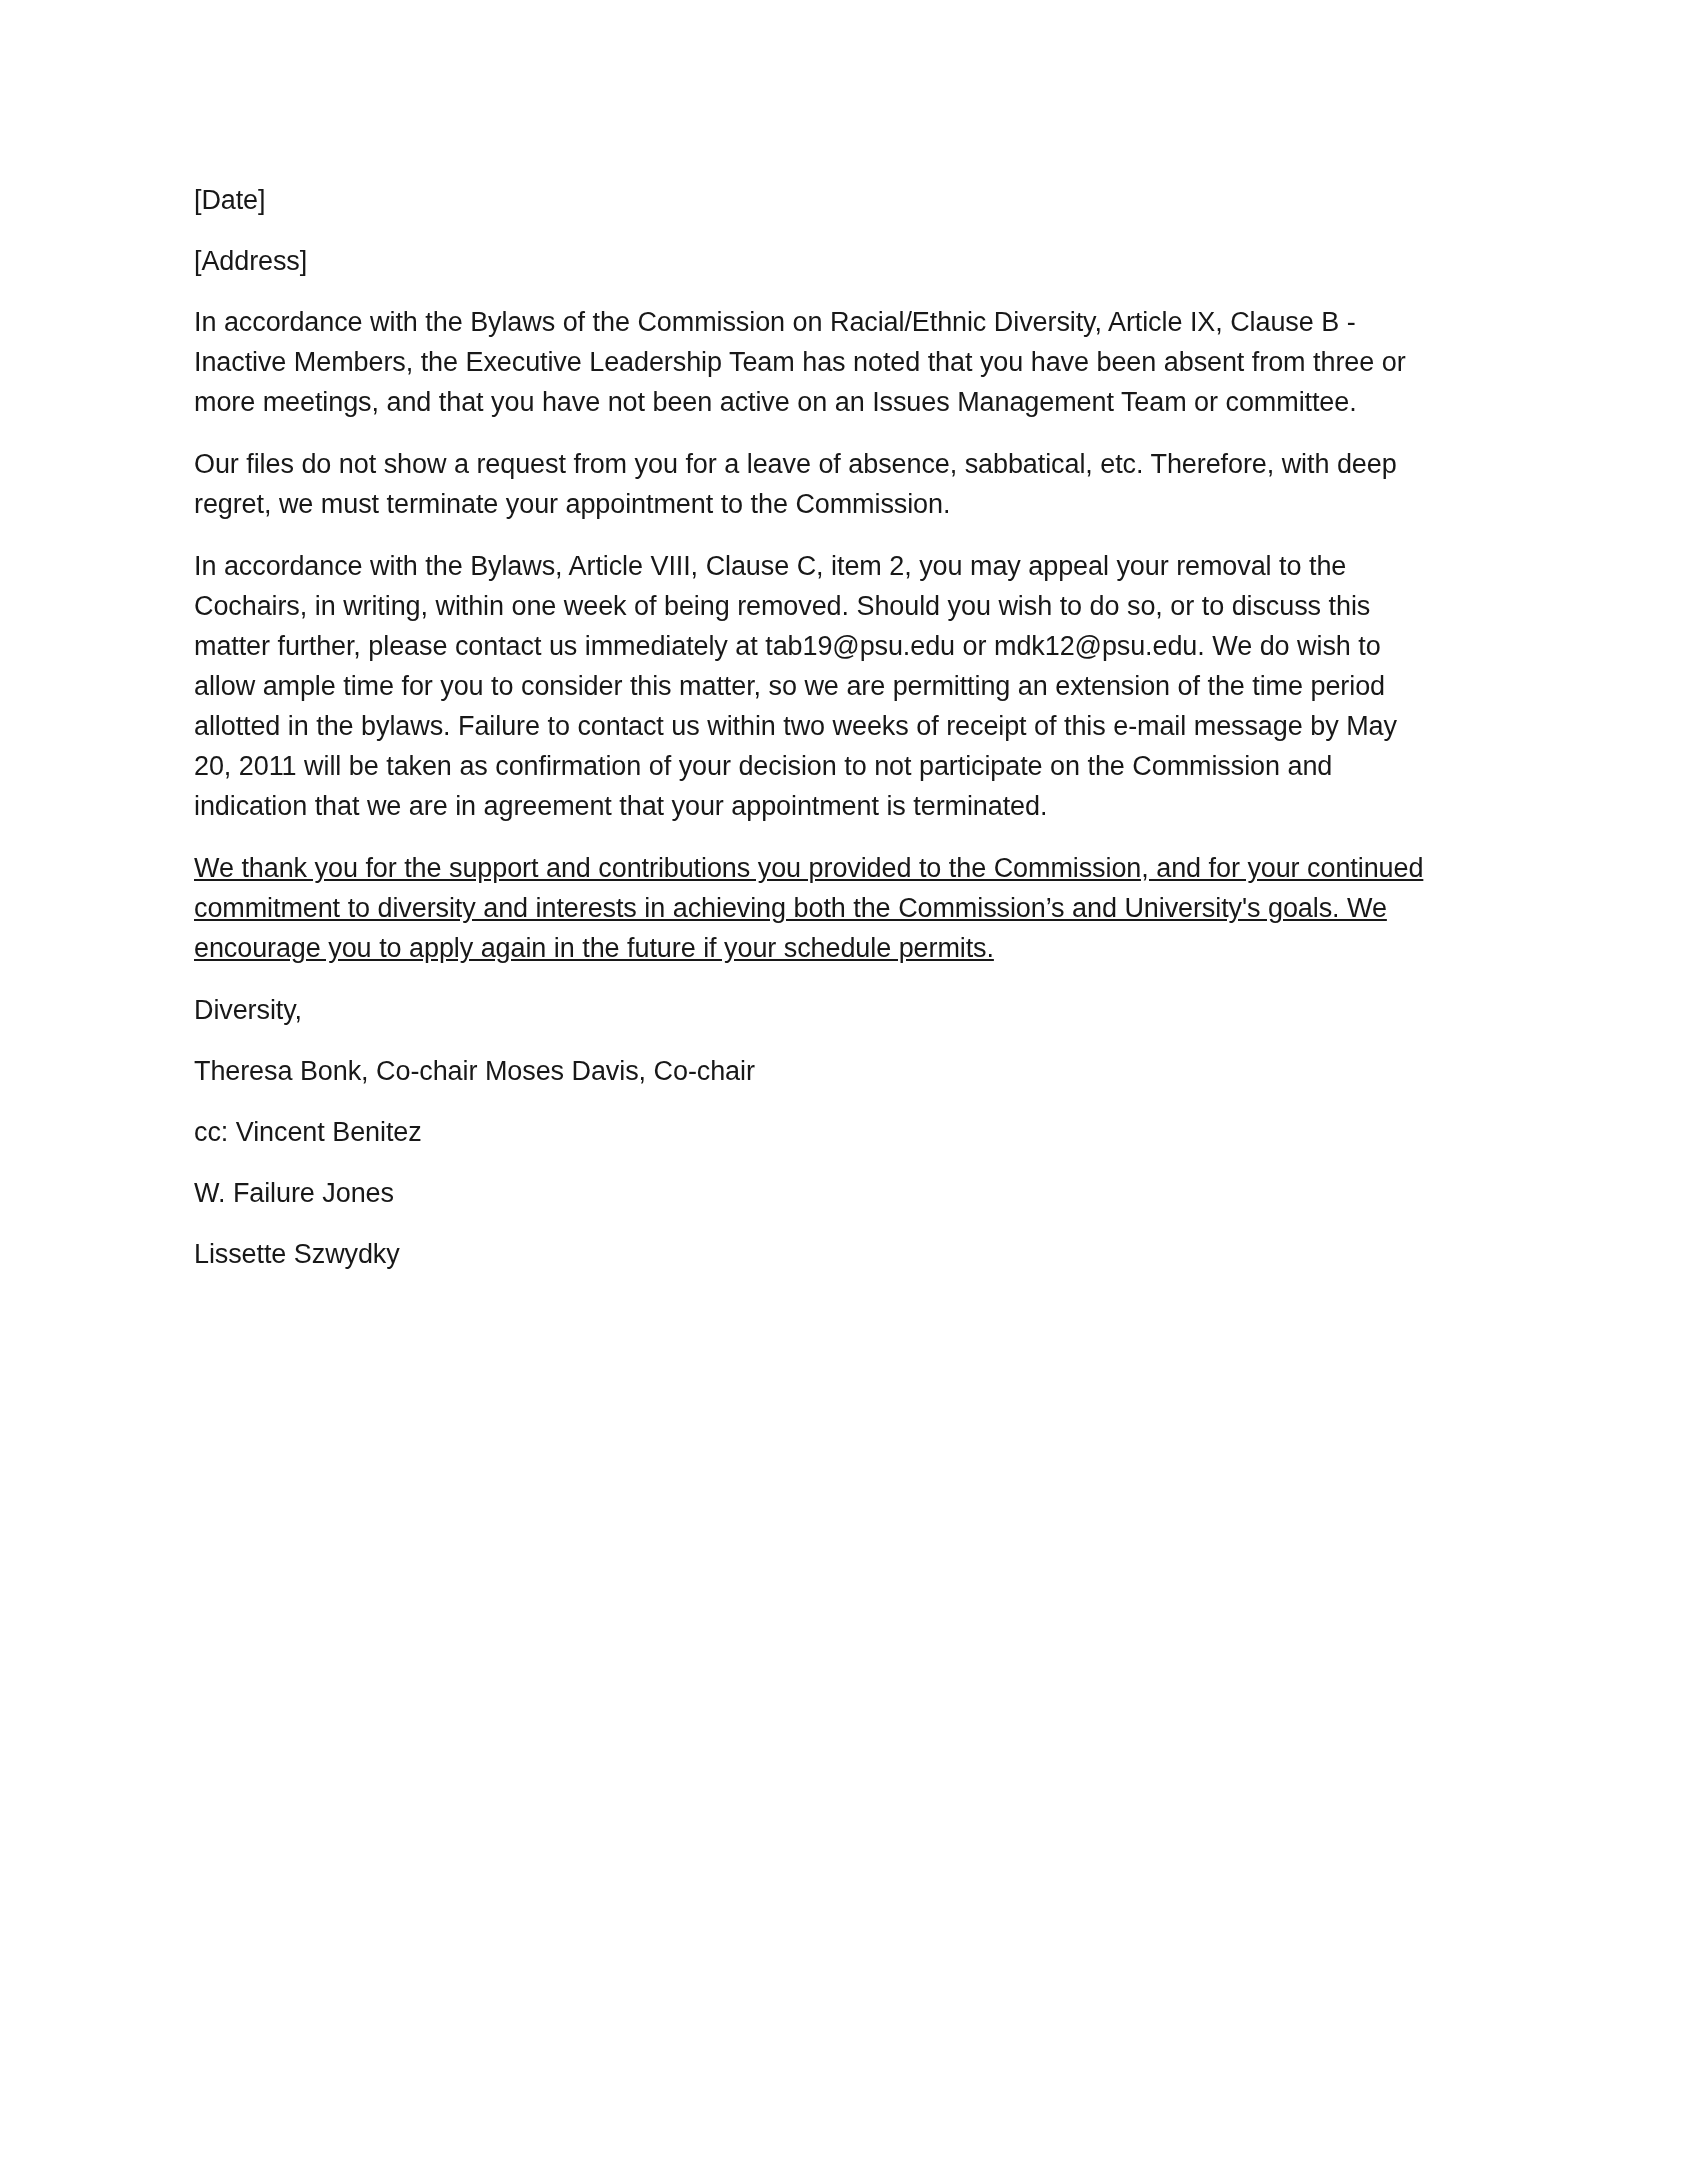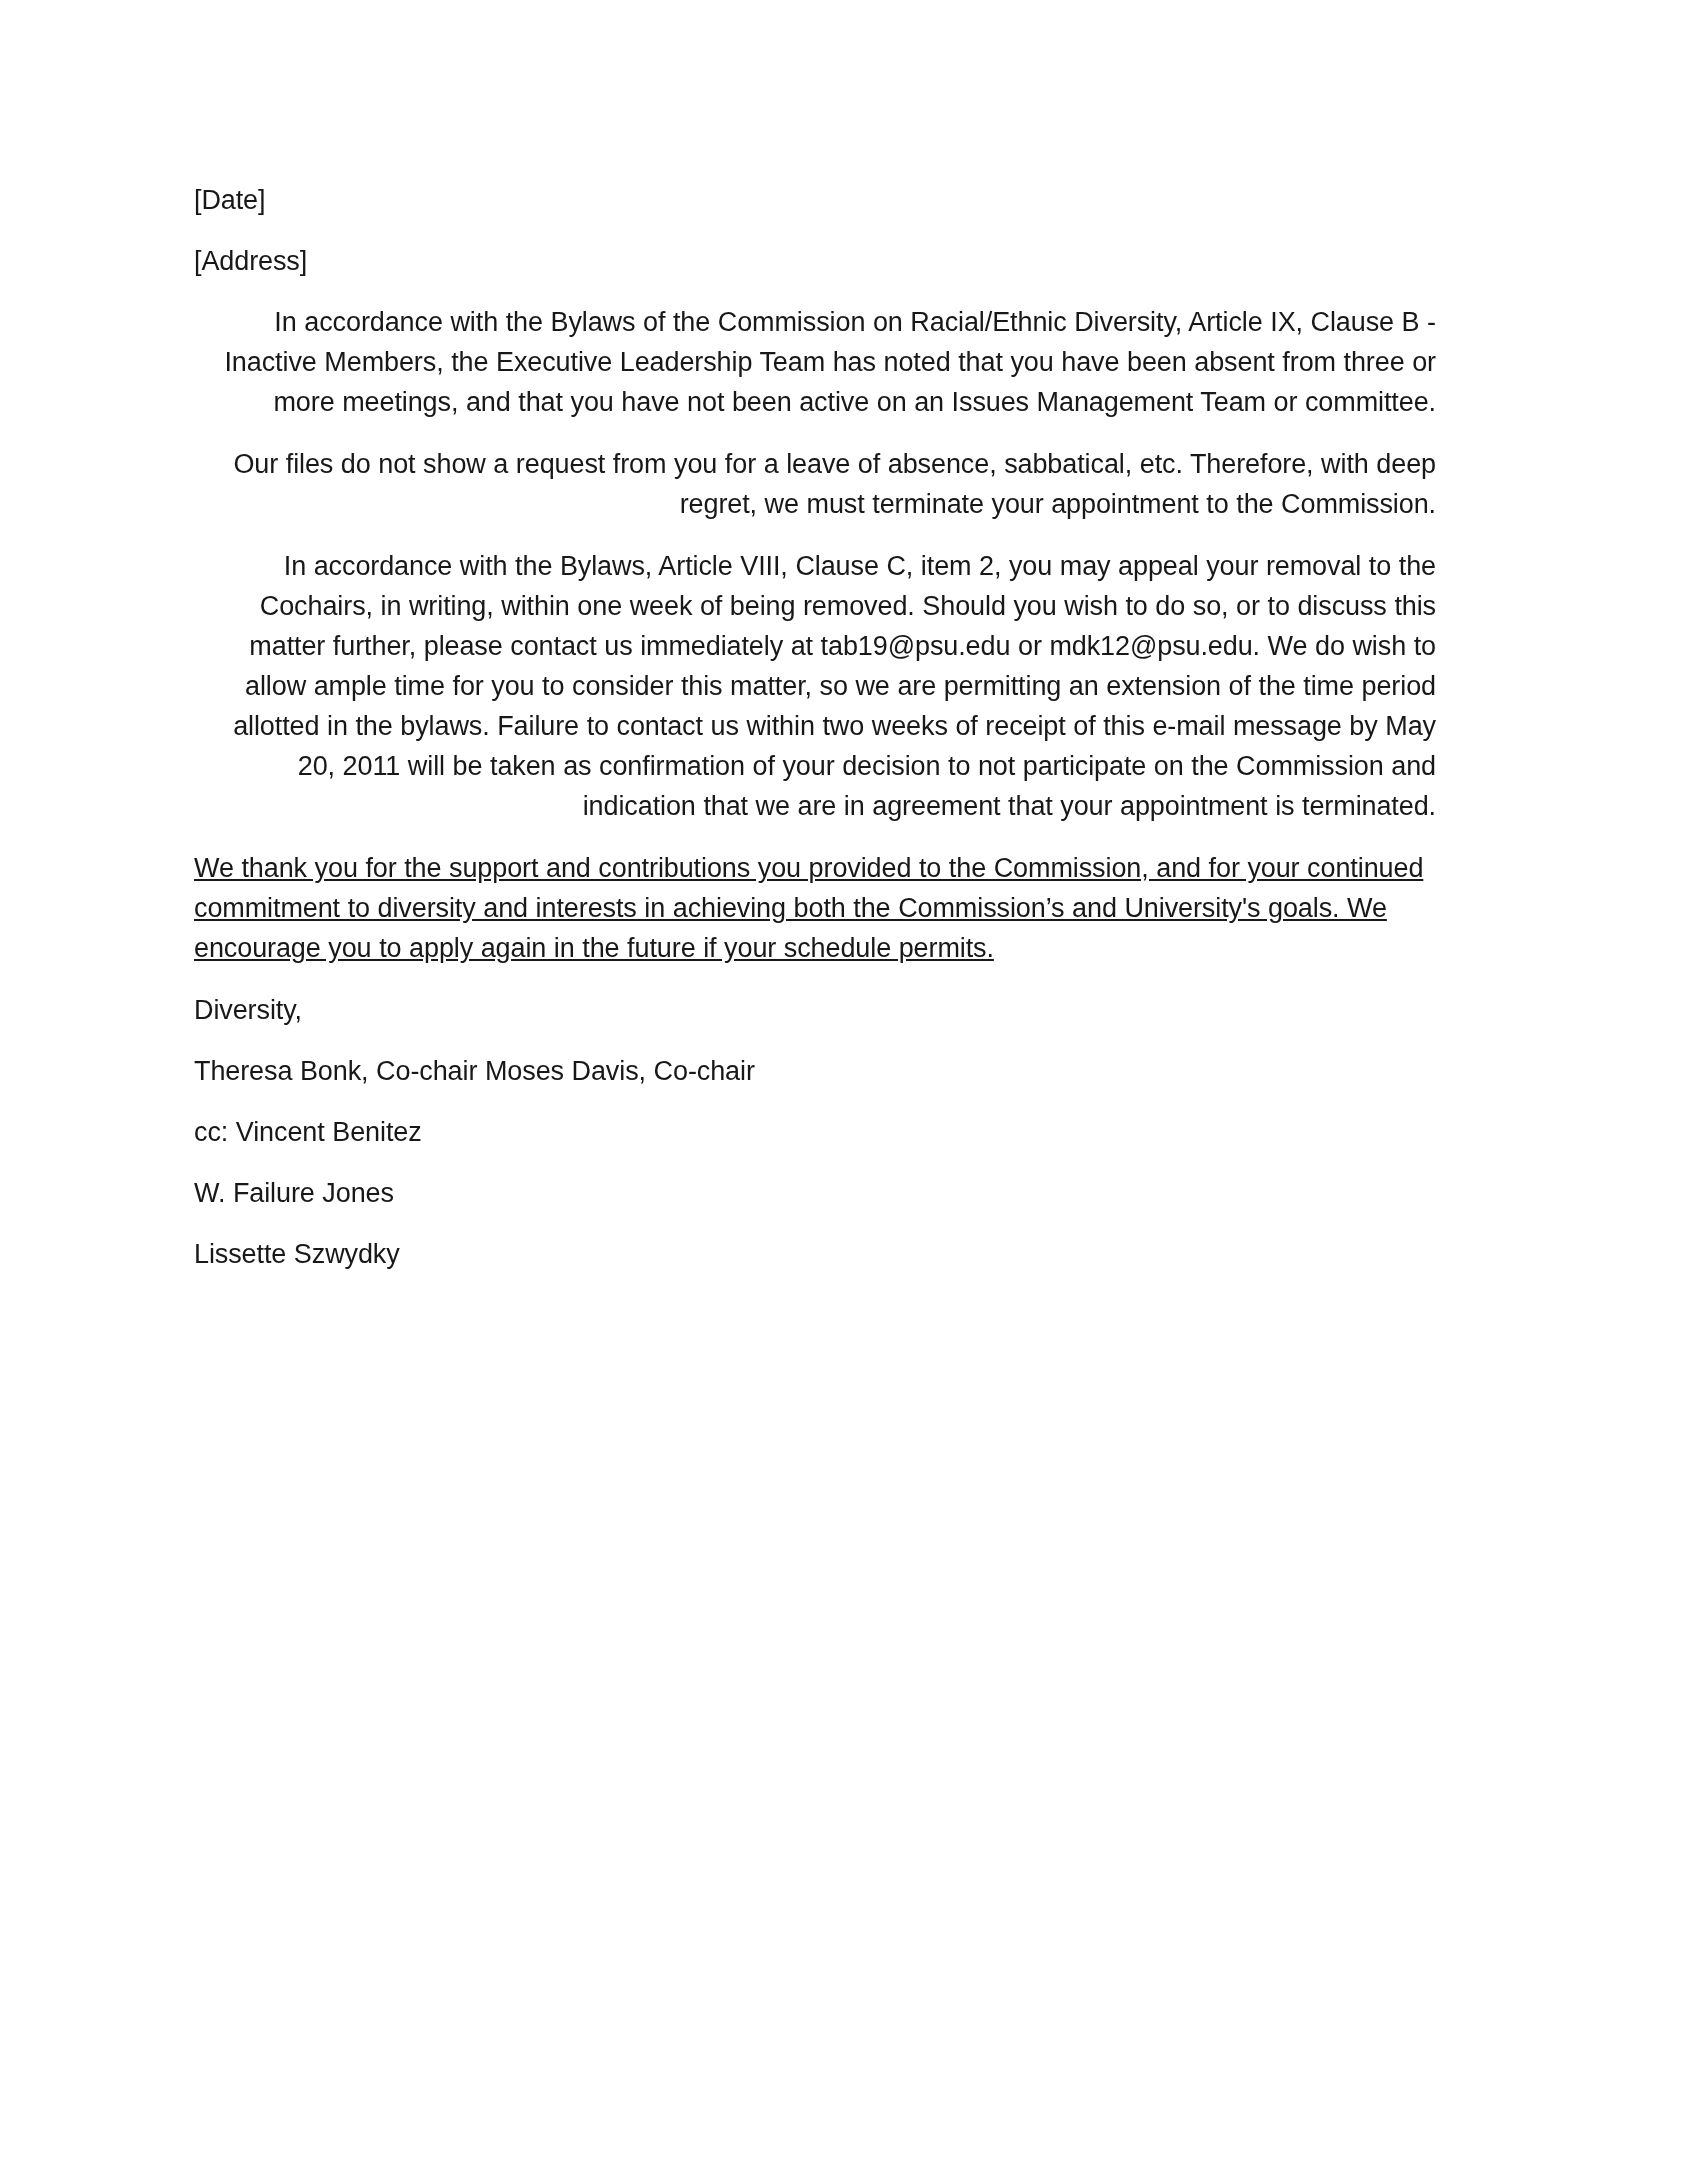--- a/index.html
+++ b/index.html
@@ -43,21 +43,20 @@
   }
 
   .para.block {
     
     margin-bottom: 22px;
   }
 
   
   .para.wide {
     width: 1242px;
-    text-align: right;
   }
 
   .para.narrow {
     width: 1233px;
     text-decoration: underline;
   }
 </style>
 </head>
 <body>
 

